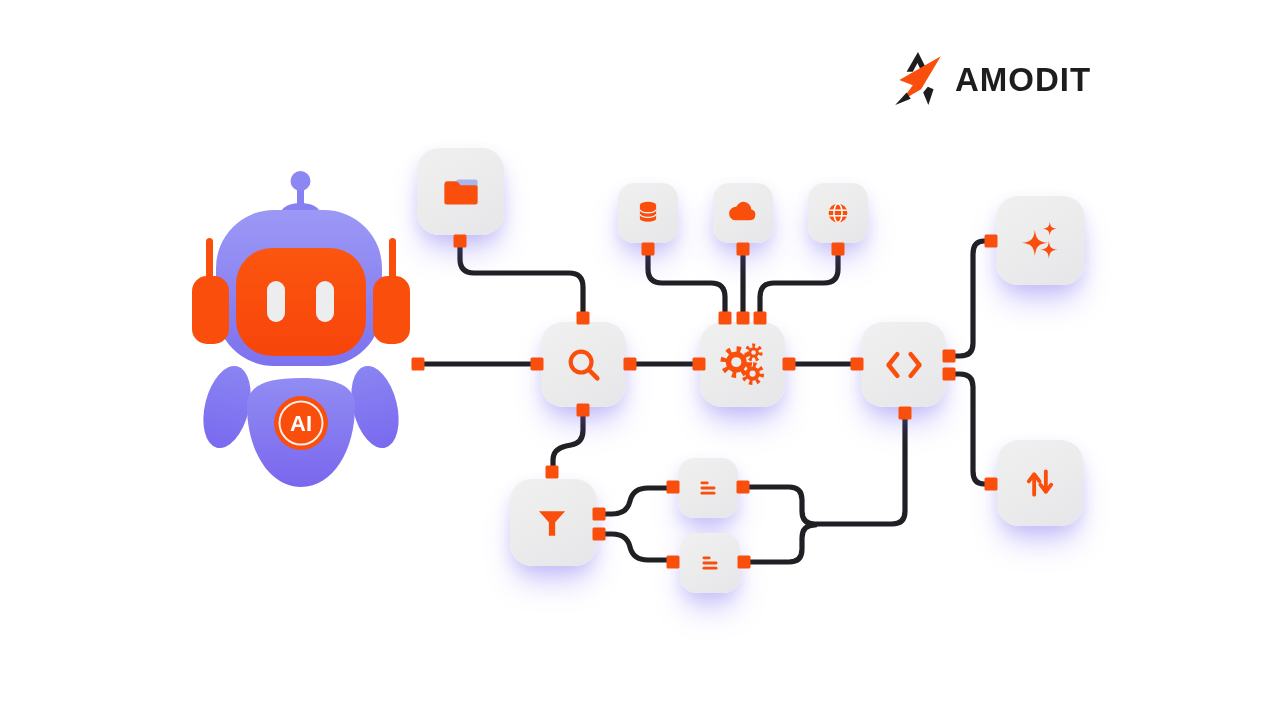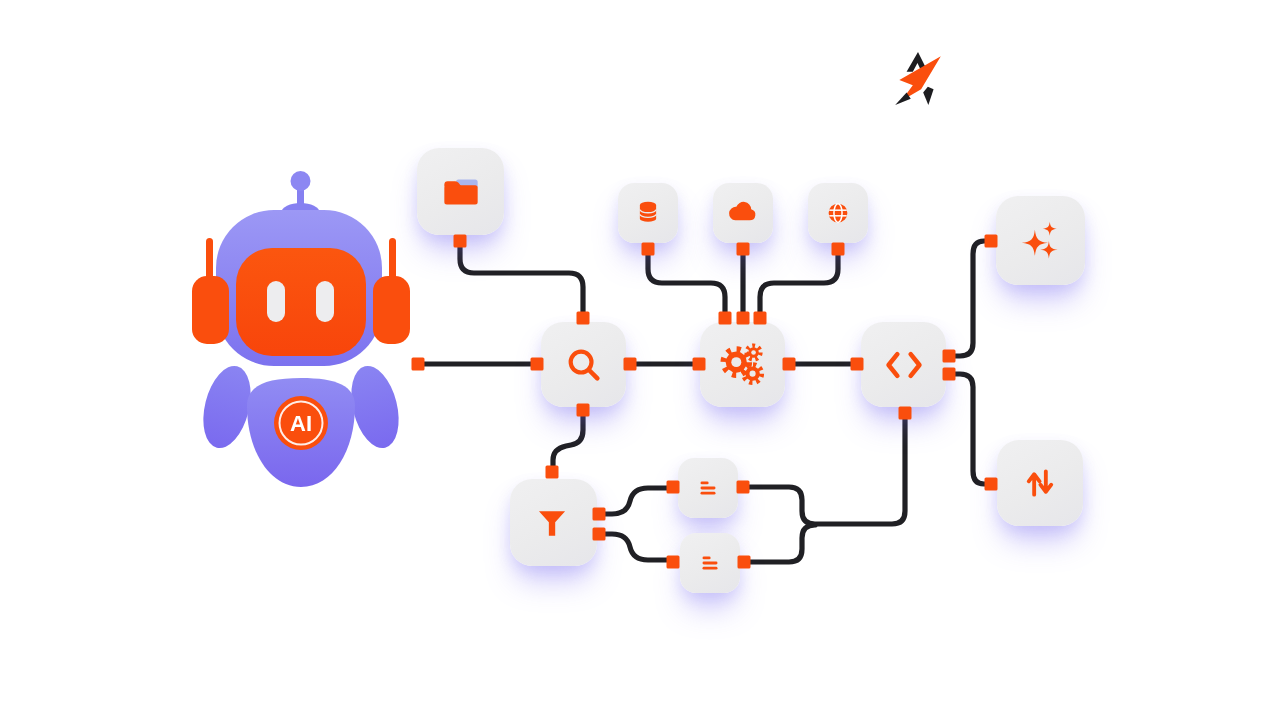--- a/index.html
+++ b/index.html
@@ -43,20 +43,21 @@
 
 <div id="stage">
 
   <div id="logo">
     <svg class="star" viewBox="0 0 52 54">
       <path d="M26 0 L35 18 L29 18 L25.5 10.5 L21 19 L15 19 Z" fill="#1D1D20"></path>
       <path d="M48 4 L8 27 L21 32 L10 47 L29 36 Z" fill="#FA4E0D"></path>
       <path d="M31 39 L36 51 L41 36 L35.5 33.5 Z" fill="#1D1D20"></path>
       <path d="M15 39 L4 51 L19 45 Z" fill="#1D1D20"></path>
     </svg>
+    <span class="brand">AMODIT</span>
   </div>
 
   <div id="diagram">
     <svg id="wire-layer" viewBox="0 0 1280 720">
         <path d="M424 364 H531" class="edge"></path>
         <path d="M460 247 V259 Q460 273 474 273 H569 Q583 273 583 287 V312" class="edge"></path>
         <path d="M636 364 H693" class="edge"></path>
         <path d="M795 364 H851" class="edge"></path>
         <path d="M648 255 V269 Q648 283 662 283 H711 Q725 283 725 297 V312" class="edge"></path>
         <path d="M743 255 V312" class="edge"></path>

